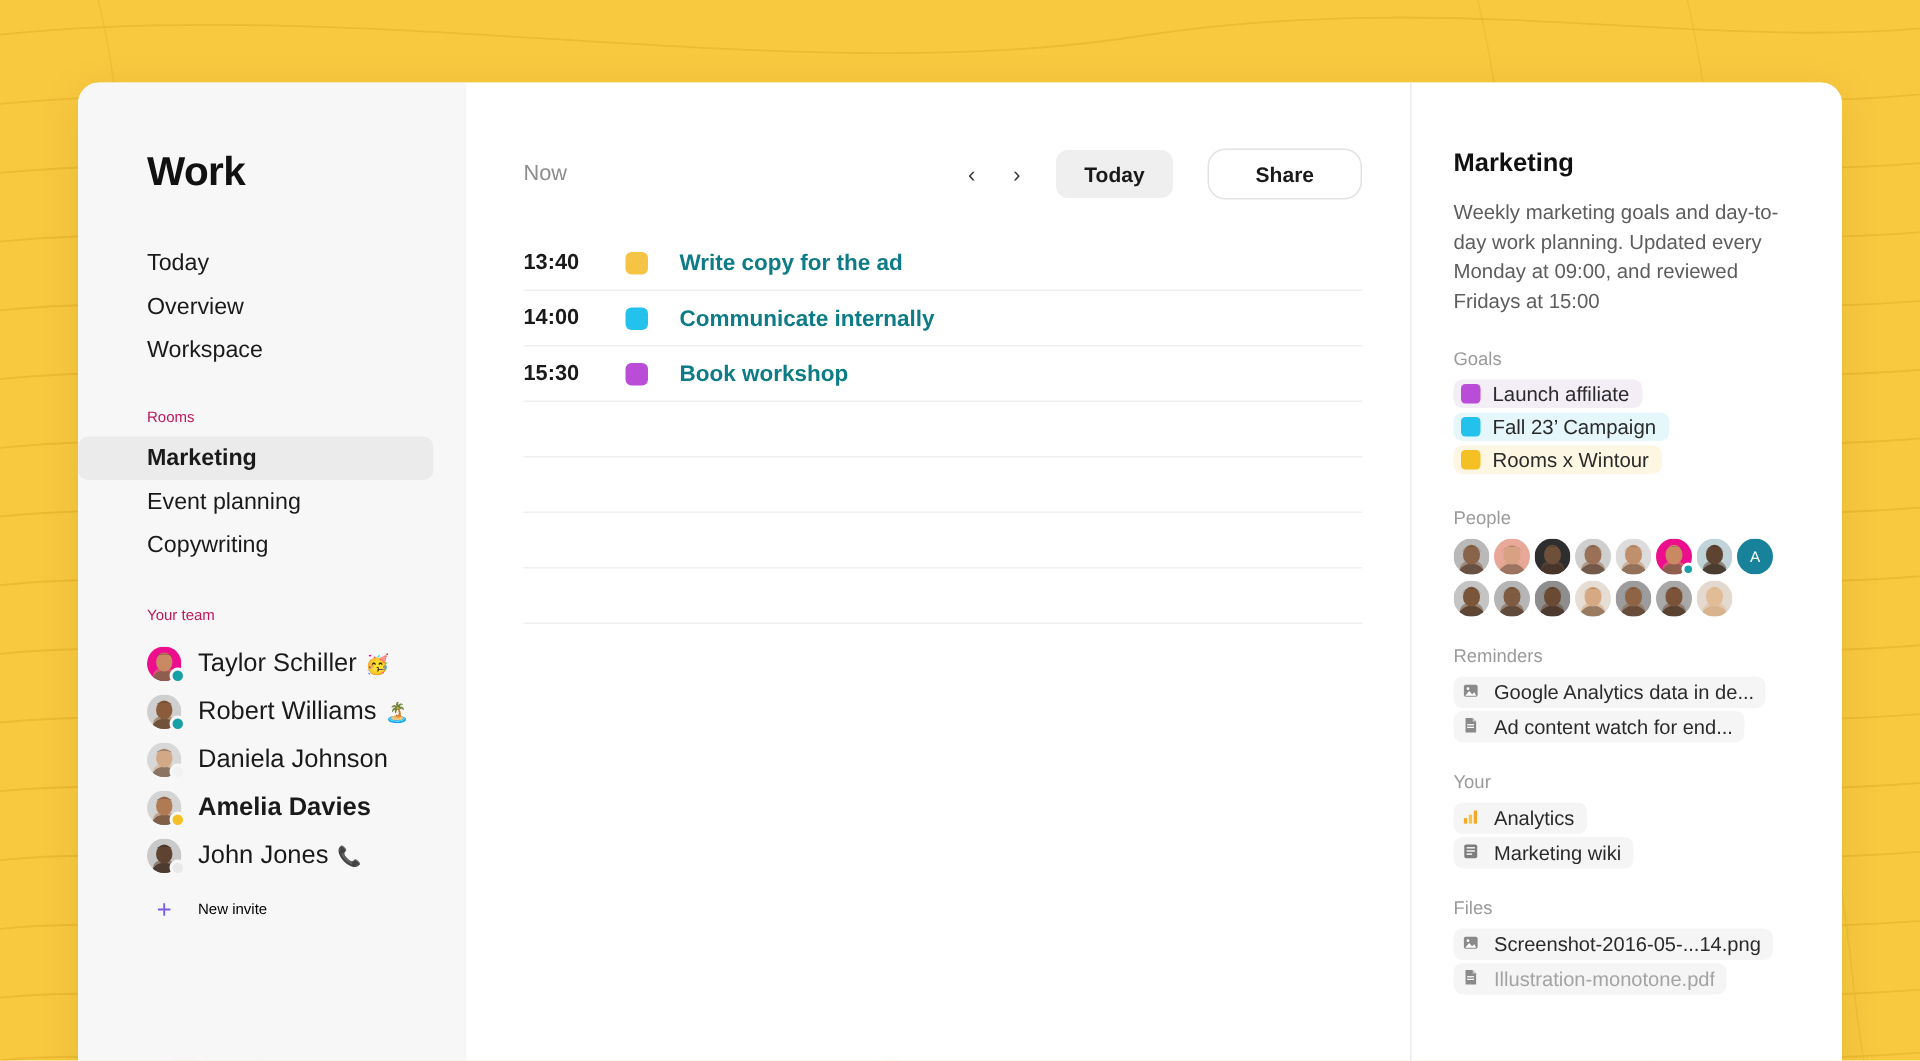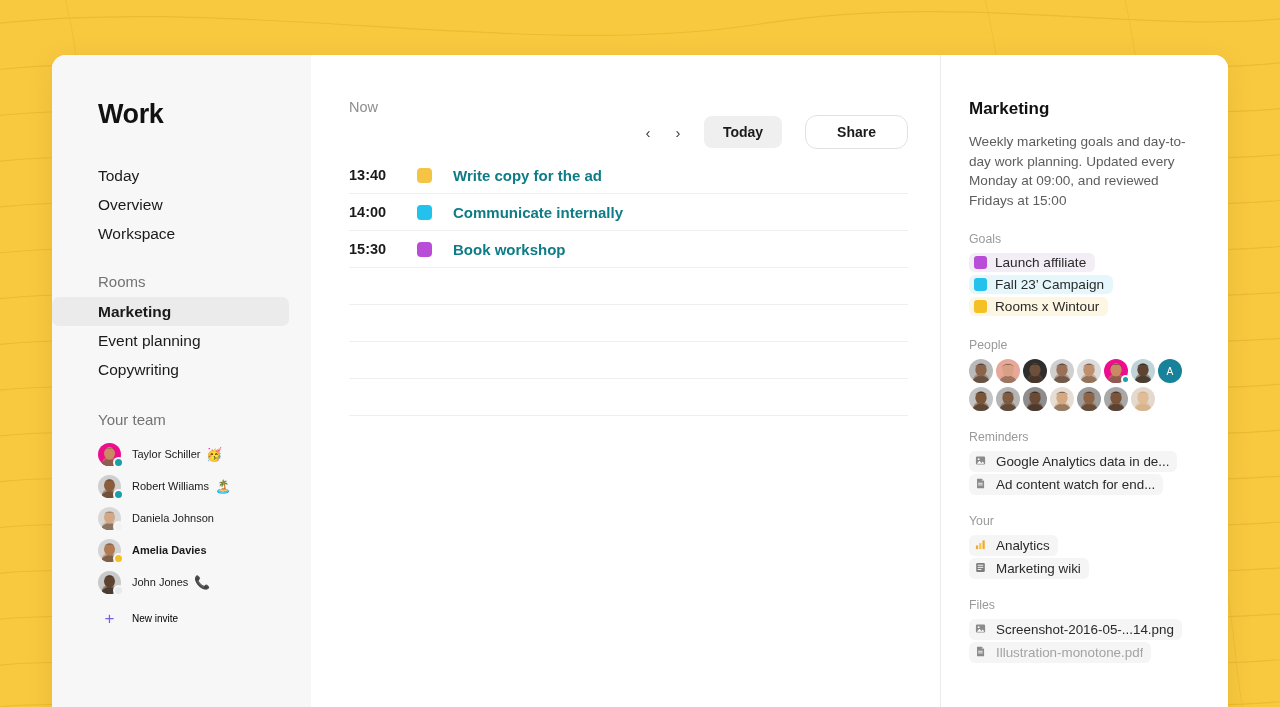--- a/index.html
+++ b/index.html
@@ -41,21 +41,21 @@
     font-size: 27px; font-weight: bold; color: #111;
     letter-spacing: -0.4px;
     margin-bottom: 31px;
   }
   .nav-item {
     font-size: 15.5px; color: #1a1a1a;
     height: 29px; line-height: 29px;
     cursor: pointer;
   }
   .section-label {
-    font-size: 15px; color: #737373;
+    font-size: 10px; color: #be185d;
     margin-top: 25px; margin-bottom: 7px;
   }
   .room-item {
     font-size: 15.5px; color: #1a1a1a;
     height: 29px; line-height: 29px;
     padding-left: 46px; margin-right: 22px;
     border-radius: 7px;
     cursor: pointer;
   }
   .room-item.active { background: #EBEBEB; font-weight: bold; }
@@ -68,21 +68,21 @@
   .av-wrap { position: relative; width: 23px; height: 23px; flex: 0 0 23px; margin-right: 11px; }
   .av {
     width: 23px; height: 23px; border-radius: 50%;
     overflow: hidden; display: block;
   }
   .av-badge {
     position: absolute; right: -3px; bottom: -2px;
     width: 11px; height: 11px; border-radius: 50%;
     border: 2px solid #F7F7F7;
   }
-  .team-name { font-size: 11px; color: #1a1a1a; }
+  .team-name { font-size: 17px; color: #1a1a1a; }
   .team-name.bold { font-weight: bold; }
   .team-emoji { font-size: 13px; margin-left: 6px; }
   #new-invite-row {
     display: flex; align-items: center;
     height: 32px; padding-left: 46px; margin-top: 4px;
     cursor: pointer;
   }
   #plus-icon {
     width: 23px; margin-right: 11px; text-align: center;
     color: #7C5CE6; font-size: 17px; line-height: 1;
@@ -91,22 +91,22 @@
 
   
   #main {
     flex: 1 1 auto;
     background: #fff;
     padding: 44px 32px 0 38px;
     border-right: 1px solid #ECECEC;
     position: relative;
   }
   #main-header {
-    display: flex; align-items: flex-start;
-    height: 34px; margin-bottom: 24px; flex-direction: column;
+    display: flex; align-items: center;
+    height: 34px; margin-bottom: 24px;
   }
   #now-label { font-size: 14.5px; color: #8d8d8d; }
   #header-actions { margin-left: auto; display: flex; align-items: center; gap: 6px; }
   .arrow-btn {
     width: 24px; height: 28px;
     display: flex; align-items: center; justify-content: center;
     color: #3a3a3a; font-size: 15px;
     background: none; border: none; cursor: pointer;
     font-family: "Liberation Sans", sans-serif;
   }

